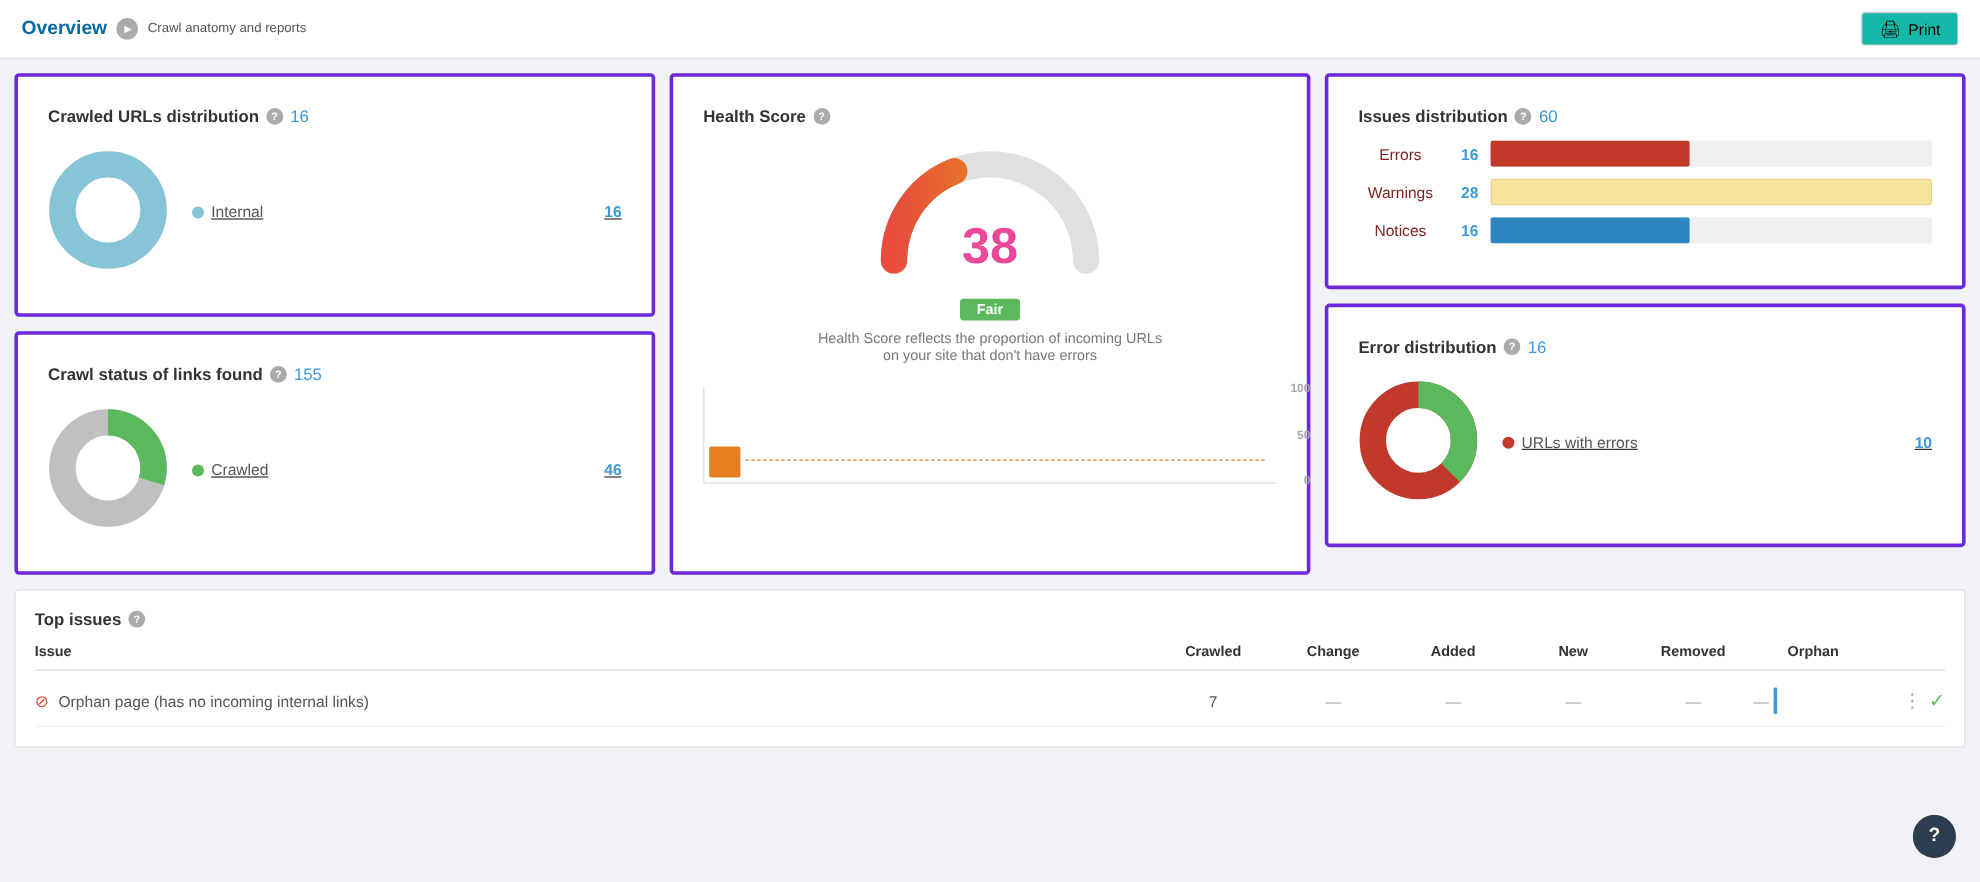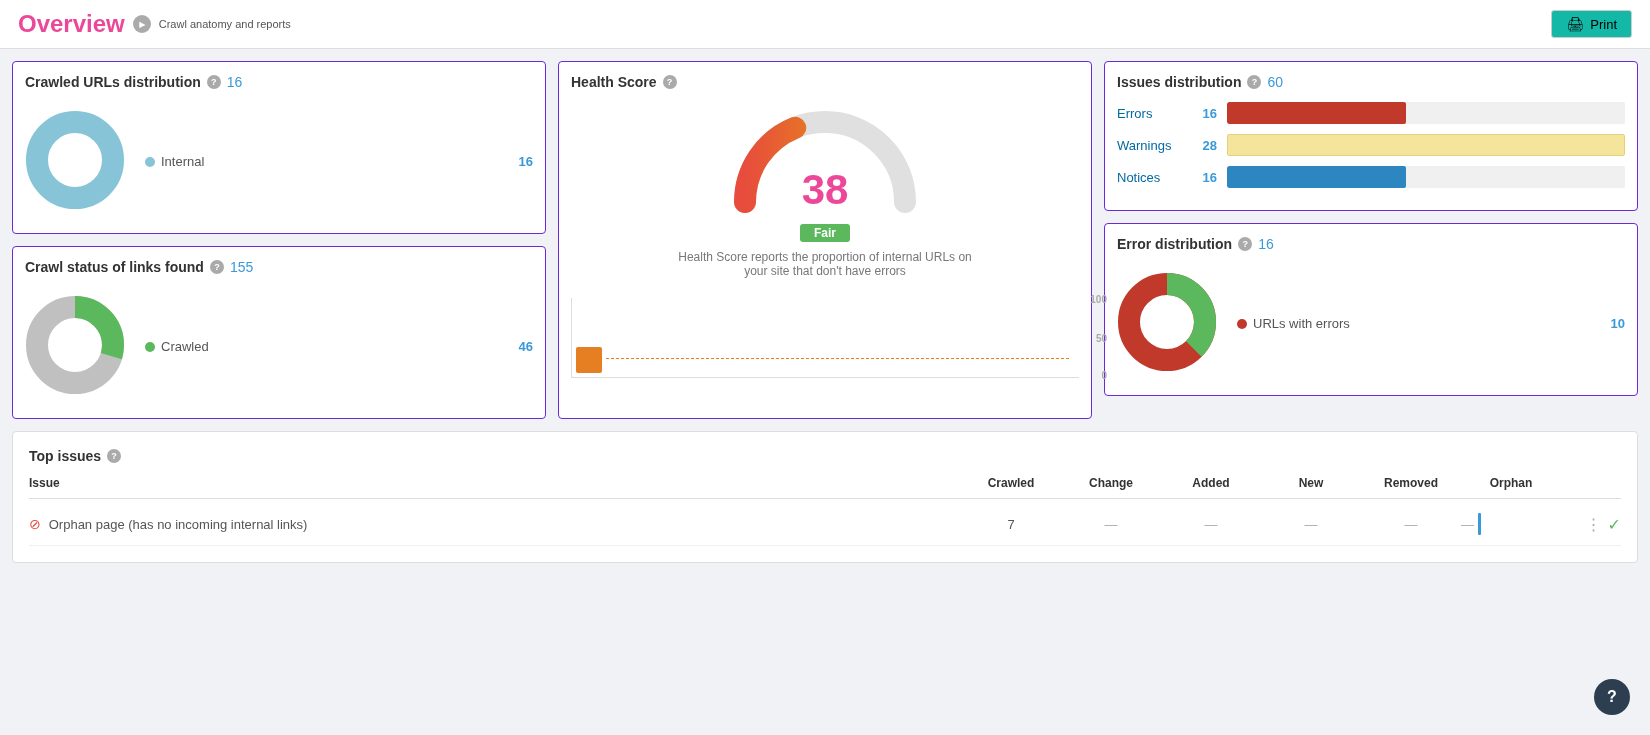--- a/index.html
+++ b/index.html
@@ -4,75 +4,75 @@
   <style>
     * { box-sizing: border-box; margin: 0; padding: 0; }
     body { font-family: Arial, sans-serif; background: #f0f2f5; color: #333; font-size: 13px; }
 
     
     .header {
       display: flex; align-items: center; justify-content: space-between;
       background: #fff; padding: 10px 18px; border-bottom: 1px solid #ddd;
     }
     .header-left { display: flex; align-items: center; gap: 8px; }
-    .header-title { font-size: 24px; font-weight: bold; color: #ec4899; }
+    .header-title { font-size: 16px; font-weight: bold; color: #0369a1; }
     .header-play-icon {
       width: 18px; height: 18px; background: #aaa; border-radius: 50%;
       display: flex; align-items: center; justify-content: center; cursor: pointer;
     }
     .header-play-icon::after { content: '▶'; font-size: 8px; color: #fff; margin-left: 1px; }
     .header-breadcrumb { font-size: 11px; color: #555; }
     .print-btn {
       border: 1px solid #ccc; background: #14b8a6; padding: 5px 14px;
       cursor: pointer; font-size: 13px; border-radius: 3px; display: flex; align-items: center; gap: 6px;
     }
     .print-btn::before { content: '🖨'; font-size: 14px; }
 
     
     .main { padding: 12px; display: flex; flex-direction: column; gap: 12px; }
     .top-row { display: grid; grid-template-columns: 1fr 1fr 1fr; gap: 12px; }
     .left-col { display: flex; flex-direction: column; gap: 12px; }
 
     
     .card {
-      background: #fff; border: 1px solid #6d28d9; border-radius: 4px; padding: 12px;
+      background: #fff; border: 3px solid #6d28d9; border-radius: 4px; padding: 25px;
     }
     .card-title {
       font-size: 14px; font-weight: bold; color: #333; margin-bottom: 12px;
       display: flex; align-items: center; gap: 6px;
     }
     .card-title-count { color: #3a9ad9; font-weight: normal; }
     .help-icon {
       width: 14px; height: 14px; background: #aaa; border-radius: 50%;
       display: inline-flex; align-items: center; justify-content: center;
       color: #fff; font-size: 9px; cursor: pointer; flex-shrink: 0;
     }
 
     
-    .donut-container { display: flex; align-items: center; gap: 20px; padding: 8px 0; }
+    .donut-container { display: flex; align-items: center; gap: 20px; padding: 8px 0; text-decoration: underline; }
     .donut-chart { position: relative; flex-shrink: 0; }
     .donut-legend { display: flex; flex-direction: column; gap: 10px; flex: 1; }
     .legend-item { display: flex; align-items: center; justify-content: space-between; }
     .legend-label { display: flex; align-items: center; gap: 6px; color: #555; }
     .legend-dot { width: 10px; height: 10px; border-radius: 50%; flex-shrink: 0; }
     .legend-value { color: #3a9ad9; font-weight: bold; }
 
     
     .health-center { display: flex; flex-direction: column; align-items: center; }
     .fair-badge {
       background: #5cb85c; color: #fff; padding: 2px 14px;
-      border-radius: 3px; font-size: 12px; font-weight: bold; margin-top: 2px;
+      border-radius: 3px; font-size: 12px; font-weight: bold; margin-top: 12px;
     }
     .health-description {
       text-align: center; color: #777; font-size: 12px; margin: 8px 0 16px; max-width: 300px;
     }
 
     
     .issues-row { display: flex; align-items: center; justify-content: space-between; margin-bottom: 10px; }
-    .issues-label { color: #0369a1; min-width: 70px; }
+    .issues-label { color: #7f1d1d; min-width: 70px; text-align: center; }
     .issues-count { color: #3a9ad9; font-weight: bold; min-width: 30px; text-align: right; margin-right: 10px; }
     .issues-bar-container { flex: 1; height: 22px; background: #f0f0f0; border-radius: 2px; overflow: hidden; }
     .issues-bar { height: 100%; border-radius: 2px; }
 
     
     .bottom-section { background: #fff; border: 1px solid #ddd; border-radius: 4px; padding: 16px; }
     .table-header { display: grid; grid-template-columns: 1fr 100px 100px 100px 100px 100px 100px 60px; gap: 0; border-bottom: 1px solid #ddd; padding-bottom: 8px; margin-bottom: 4px; }
     .table-col-header { font-weight: bold; color: #333; font-size: 12px; text-align: center; }
     .table-col-header:first-child { text-align: left; }
     .table-row-data { display: grid; grid-template-columns: 1fr 100px 100px 100px 100px 100px 100px 60px; gap: 0; padding: 10px 0; border-bottom: 1px solid #f0f0f0; align-items: center; }
@@ -187,21 +187,21 @@
                 <stop offset="0%" style="stop-color:#e74c3c;stop-opacity:1"></stop>
                 <stop offset="50%" style="stop-color:#e67e22;stop-opacity:1"></stop>
                 <stop offset="100%" style="stop-color:#f39c12;stop-opacity:1"></stop>
               </linearGradient>
             </defs>
             <path d="M 20 100 A 80 80 0 0 1 180 100" fill="none" stroke="url(#gaugeGrad)" stroke-width="22" stroke-linecap="round" stroke-dasharray="95 156"></path>
           </svg>
           <div style="position:absolute; bottom:8px; left:50%; transform:translateX(-50%); font-size:42px; font-weight:bold; color:#ec4899;">38</div>
         </div>
         <div class="fair-badge">Fair</div>
-        <div class="health-description">Health Score reports the proportion of internal URLs on your site that don't have errors</div>
+        <div class="health-description">Health Score reflects the proportion of incoming URLs on your site that don't have errors</div>
 
         <div style="width:100%; position:relative; border-left:1px solid #ddd; border-bottom:1px solid #ddd; height:80px; margin-top:4px;font-weight:bold;">
           <div style="position:absolute; right:-28px; top:-4px; color:#aaa; font-size:10px;">100</div>
           <div style="position:absolute; right:-28px; top:50%; transform:translateY(-50%); color:#aaa; font-size:10px;">50</div>
           <div style="position:absolute; right:-28px; bottom:-4px; color:#aaa; font-size:10px;">0</div>
 
           <div style="position:absolute; left:4px; bottom:4px; width:26px; height:26px; background:#e67e22; border-radius:2px;"></div>
 
           <div style="position:absolute; left:34px; bottom:18px; right:10px; height:1px; border-top:1px dashed #e67e22;"></div>
         </div>

